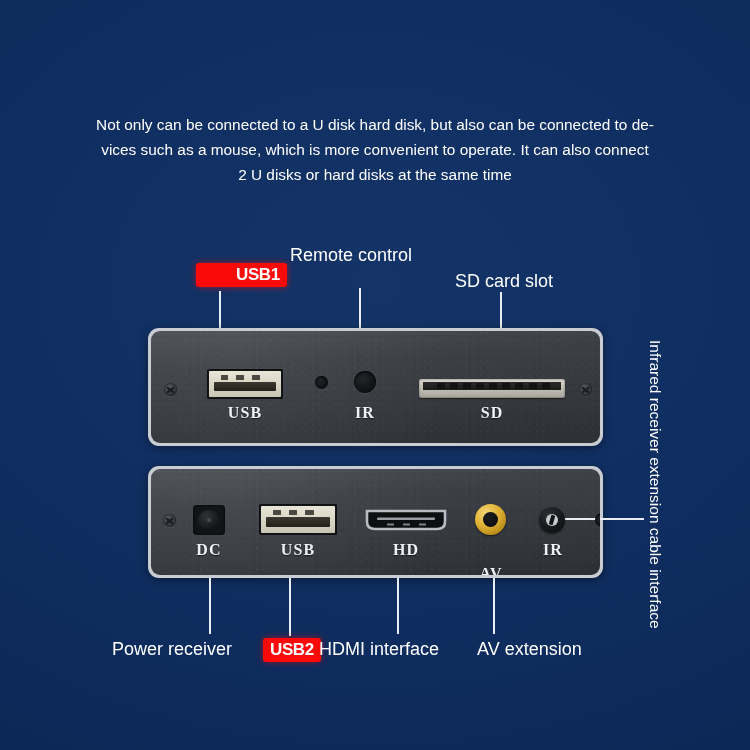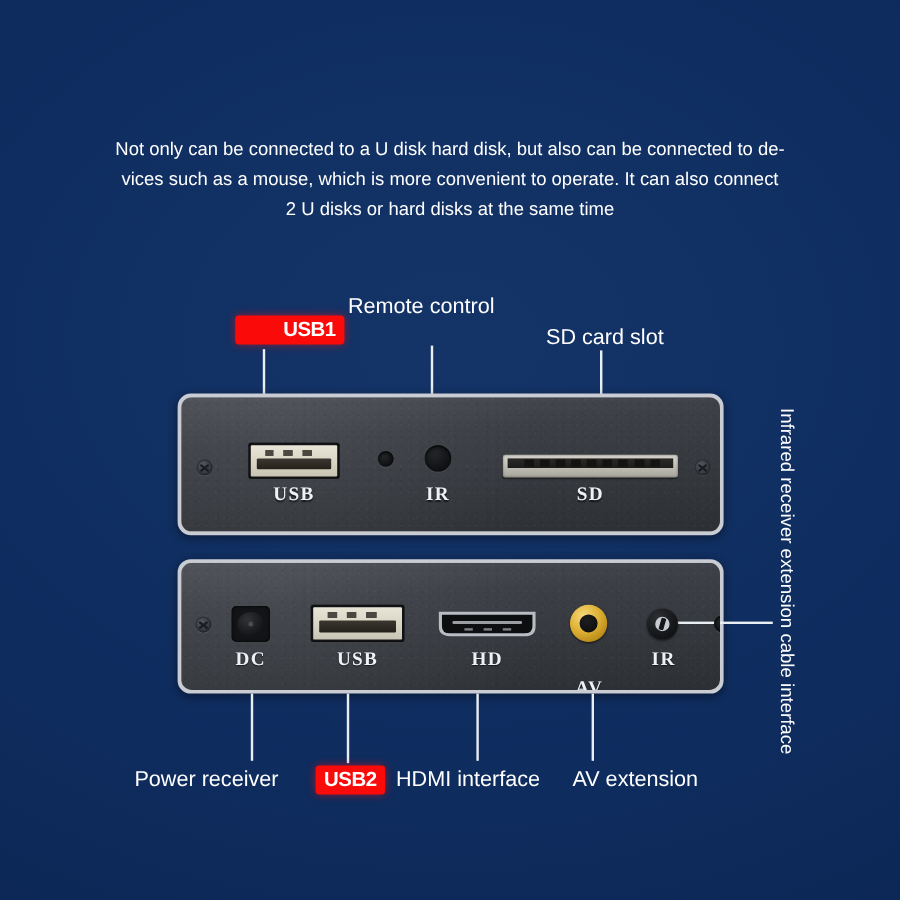--- a/index.html
+++ b/index.html
@@ -429,17 +429,17 @@
 
   <div class="lead-v" style="left:209px; top:578px; height:56px;"></div>
   <div class="lead-v" style="left:289px; top:578px; height:58px;"></div>
   <div class="lead-v" style="left:397px; top:578px; height:56px;"></div>
   <div class="lead-v" style="left:493px; top:578px; height:56px;"></div>
 
   <div class="label" style="left:112px; top:639px;">Power receiver</div>
 
   <div class="badge" style="left:263px; top:638px;">USB2</div>
 
-  <div class="label" style="left:330px; top:639px;">HDMI interface</div>
+  <div class="label" style="left:319px; top:639px;">HDMI interface</div>
 
   <div class="label" style="left:477px; top:639px;">AV extension</div>
 
 </div>
 
 </body></html>

